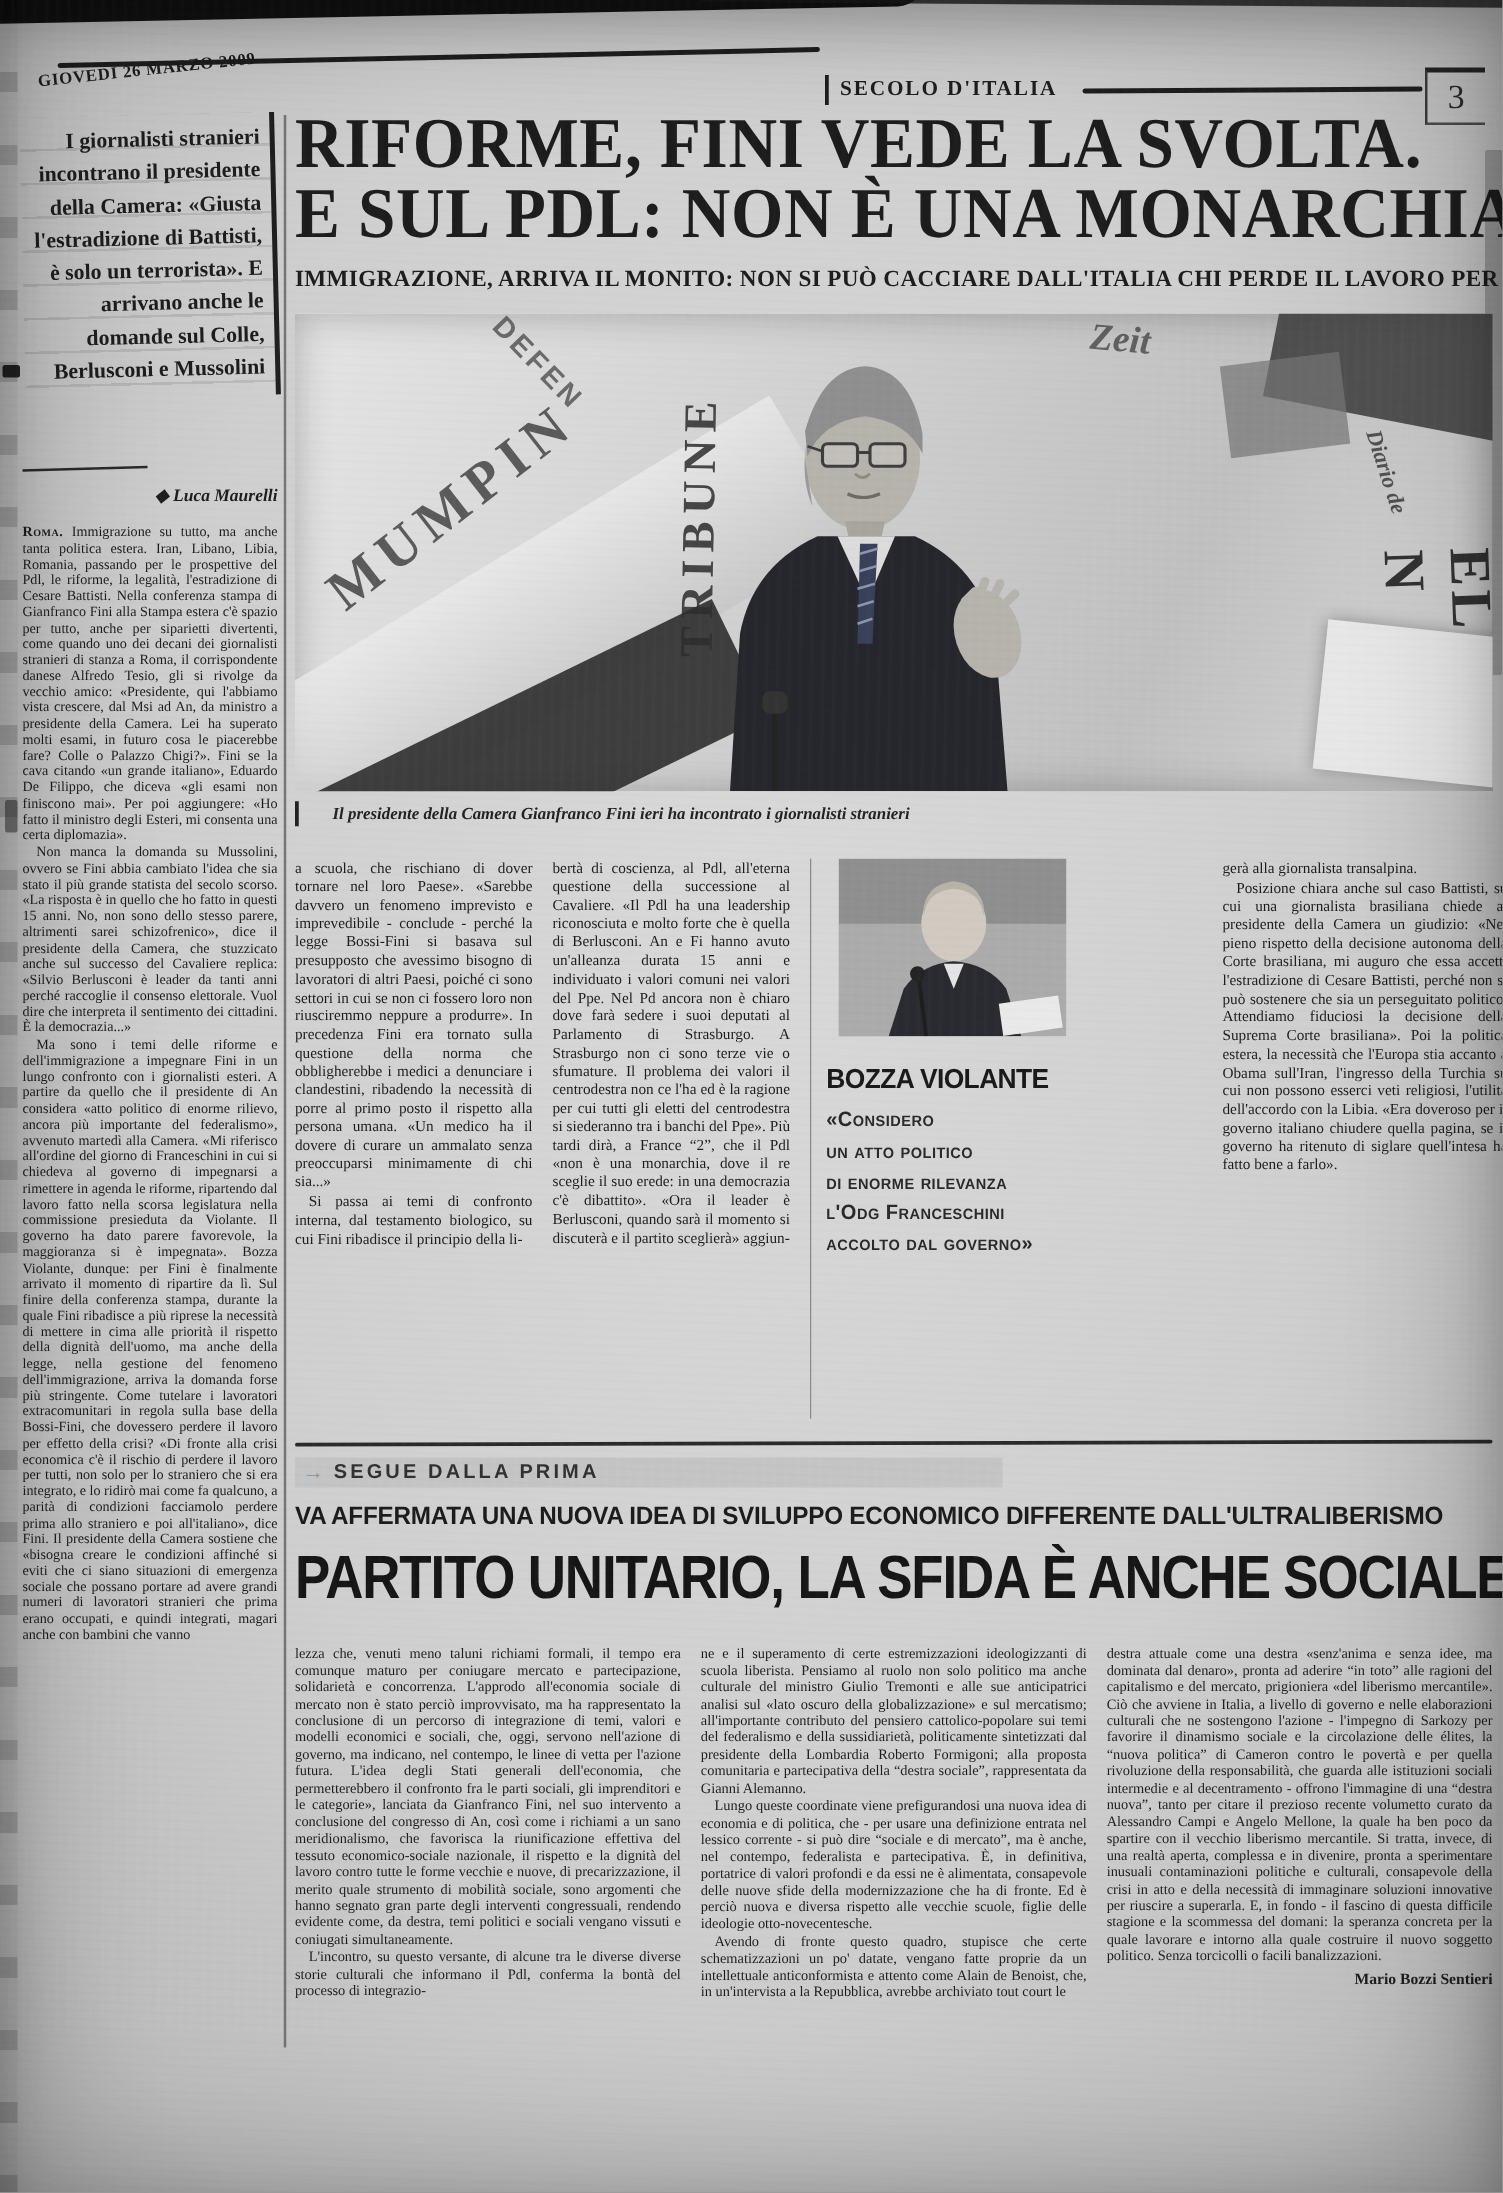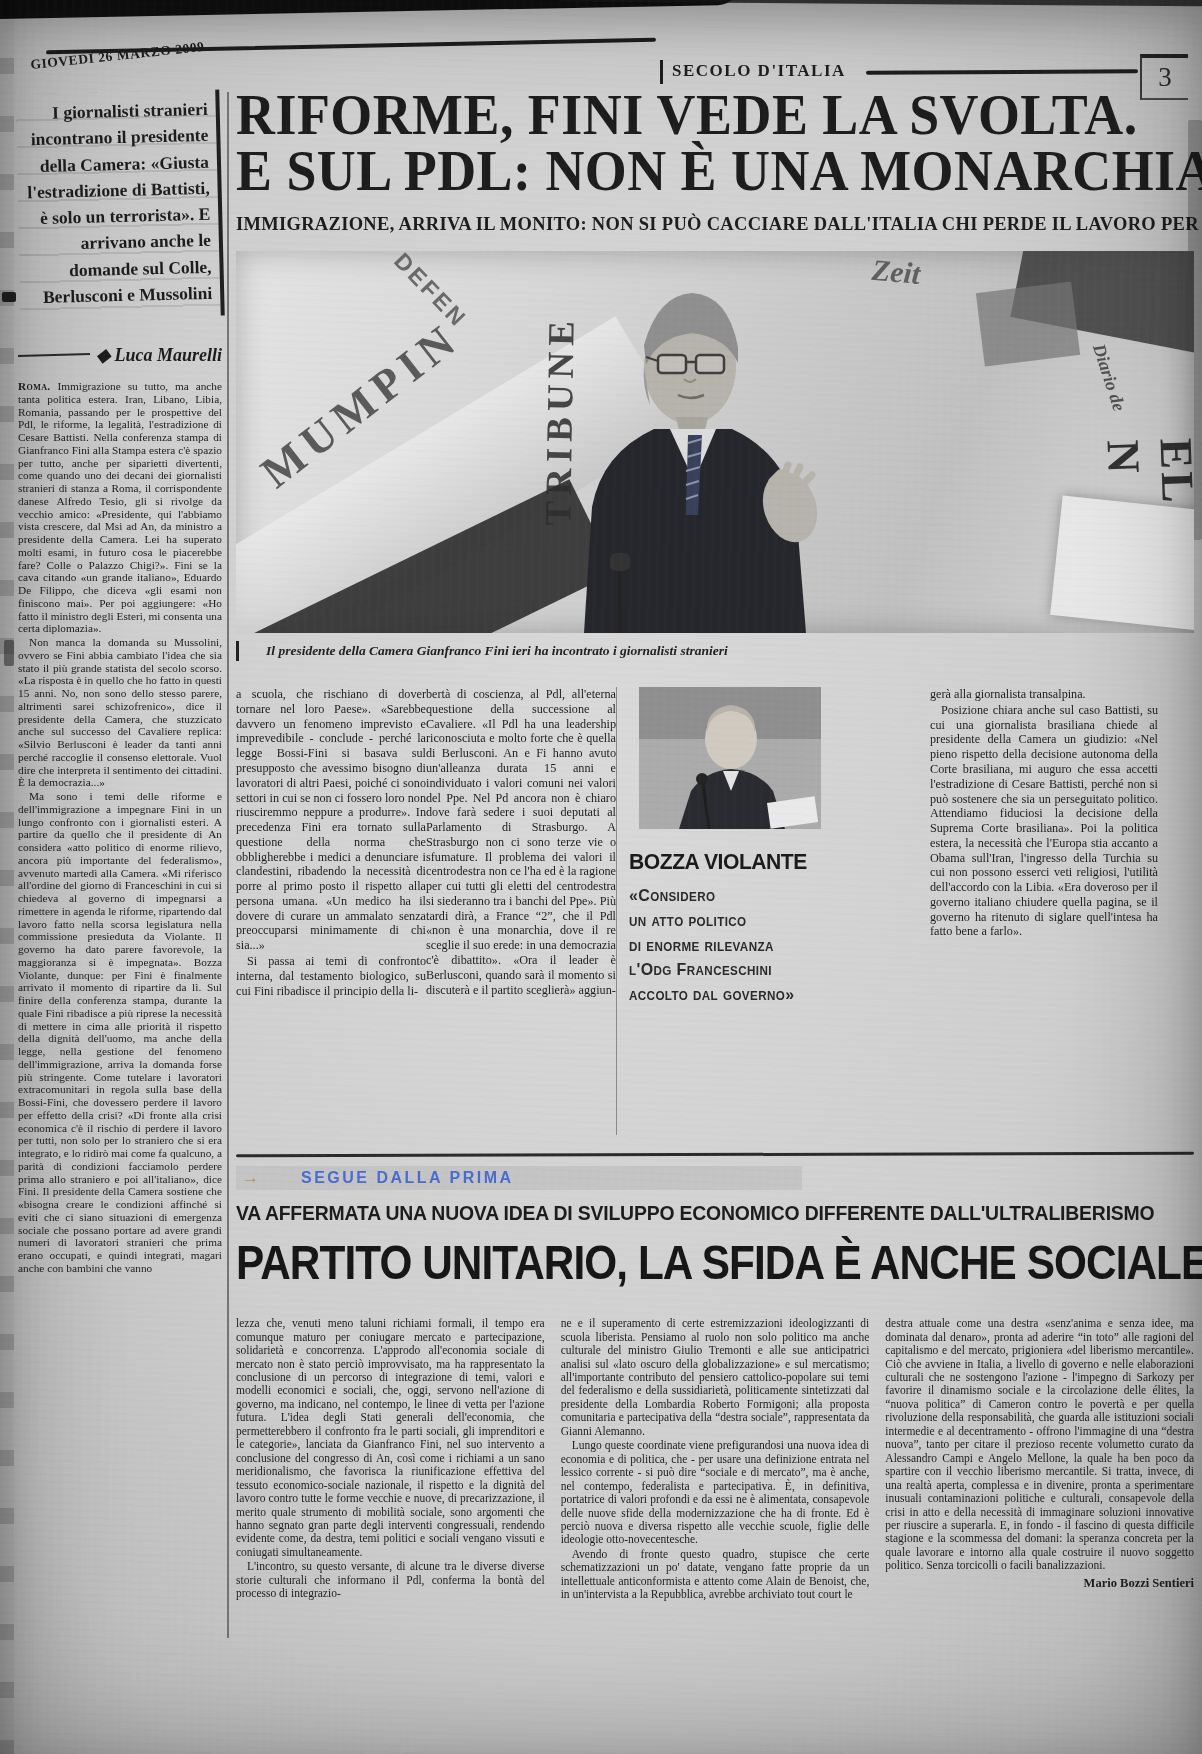--- a/index.html
+++ b/index.html
@@ -32,21 +32,21 @@
         border-top:4px solid #242424;border-left:2px solid #3a3a3a;border-bottom:2px solid #4a4a4a;
         text-align:center;font-size:27px;line-height:38px;color:#2a2a2a;}
 
   
   .sidebar{position:absolute;left:18px;top:92px;width:204px;z-index:6;}
   .sb-summary{border-right:4px solid #1f1f1f;padding:6px 8px 10px 2px;text-align:right;
         font-weight:bold;font-size:17.5px;line-height:1.5;transform:rotate(-1.4deg);
         background:repeating-linear-gradient(to bottom, transparent 0 25px, rgba(0,0,0,.10) 25px 27px);}
   .sb-byline{display:flex;align-items:center;margin-top:26px;gap:6px;}
   .sb-byline .line{flex:1;height:2px;background:#2a2a2a;transform:rotate(-1.5deg);}
-  .sb-byline .name{font-style:italic;font-weight:bold;font-size:18px;white-space:nowrap;}
+  .sb-byline .name{font-style:italic;font-weight:bold;font-size:14px;white-space:nowrap;margin-top:44px;}
   .sb-article{margin-top:14px;font-size:11.3px;line-height:1.13;text-align:justify;}
   .sb-article p{margin:0 0 1px 0;text-indent:11px;}
   .sb-article p.first{text-indent:0;}
   .dateline{font-weight:bold;font-variant:small-caps;letter-spacing:.4px;}
   .v-rule{position:absolute;left:227px;top:92px;width:2px;height:1546px;background:#5f5f5f;z-index:4;opacity:.8;}
 
   
   .main{position:absolute;left:236px;top:86px;width:958px;z-index:6;}
   .headline{font-weight:bold;font-size:55px;line-height:1.02;letter-spacing:.5px;
         transform:scale(.98,1.04);transform-origin:left top;white-space:nowrap;}
@@ -79,43 +79,43 @@
         font-size:18px;color:#3d3d3d;opacity:.85;}
   .cw-eln{left:872px;top:178px;transform:rotate(88deg);font-weight:bold;font-size:46px;
         letter-spacing:3px;color:#222;opacity:.9;}
   .fini{position:absolute;left:322px;top:16px;width:270px;height:366px;z-index:5;}
 
   .caption-row{display:flex;align-items:center;gap:27px;margin-top:8px;}
   .caption-tick{width:3px;height:20px;background:#222;}
   .caption{font-style:italic;font-weight:bold;font-size:13.5px;color:#222;}
 
   
-  .mid{display:grid;grid-template-columns:190px 190px 314px 228px;column-gap:0;
+  .mid{display:grid;grid-template-columns:190px 190px 314px 228px;column-gap:16px;
         margin-top:26px;min-height:448px;}
   .mid-col{font-size:12.2px;line-height:1.21;text-align:justify;}
   .mid-col p{margin:0;}
   .mid-col p + p{text-indent:11px;margin-top:1px;}
   .quote-box{padding-left:12px;border-left:1px solid #8a8a8a;}
   .violante-photo{width:182px;height:142px;margin-left:10px;position:relative;overflow:hidden;
         background:linear-gradient(135deg,#bdbdbd 0%,#9e9e9e 45%,#c9c9c9 100%);
         box-shadow:inset 0 0 16px rgba(0,0,0,.3);}
   .quote-title{margin-top:16px;font-family:"Liberation Sans",sans-serif;font-weight:bold;
         font-size:22px;letter-spacing:-.5px;color:#1a1a1a;transform:scaleX(.96);transform-origin:left;}
   .quote-lines{margin-top:8px;font-family:"Liberation Sans",sans-serif;font-weight:bold;
         font-size:16.5px;line-height:1.5;font-variant:small-caps;letter-spacing:.4px;color:#2a2a2a;
         transform:scaleX(.97);transform-origin:left;}
   .quote-lines div{margin:0;}
 
   
   .mid-divider{margin-top:18px;height:3px;background:#2a2a2a;border-radius:2px;transform:rotate(-.15deg);}
   .kicker-band{margin-top:10px;width:560px;height:24px;background:#c4c4c4;display:flex;
         align-items:center;gap:8px;padding-left:6px;}
   .kicker-arrow{color:#c08048;font-size:17px;font-weight:bold;opacity:.8;font-family:"Liberation Sans",sans-serif;}
-  .kicker-text{color:#1d4ed8;opacity:.75;font-family:"Liberation Sans",sans-serif;font-weight:bold;
-        font-size:16px;letter-spacing:2.5px;margin-left:34px;}
+  .kicker-text{color:#000000;opacity:.75;font-family:"Liberation Sans",sans-serif;font-weight:bold;
+        font-size:16px;letter-spacing:2.5px;}
   .deck{margin-top:12px;font-family:"Liberation Sans",sans-serif;font-weight:bold;font-size:20px;
         letter-spacing:-.2px;color:#1c1c1c;transform:scaleX(.97);transform-origin:left;white-space:nowrap;}
   .bottom-headline{margin-top:8px;font-family:"Liberation Sans",sans-serif;font-weight:bold;
         font-size:46px;letter-spacing:-1px;color:#161616;transform:scale(.92,1.06);
         transform-origin:left top;white-space:nowrap;}
   .bottom-cols{display:grid;grid-template-columns:repeat(3,1fr);column-gap:16px;margin-top:30px;
         font-size:11.5px;line-height:1.17;text-align:justify;}
   .bottom-cols p{margin:0 0 1px 0;text-indent:11px;}
   .bottom-cols .bcol p:first-child{text-indent:0;}
   .signature{text-align:right;font-weight:bold;font-size:12.5px;margin-top:3px;}

